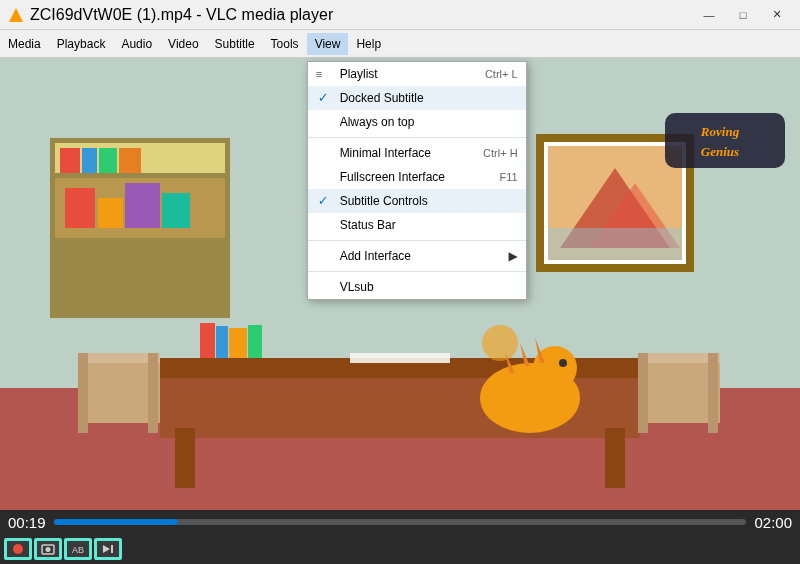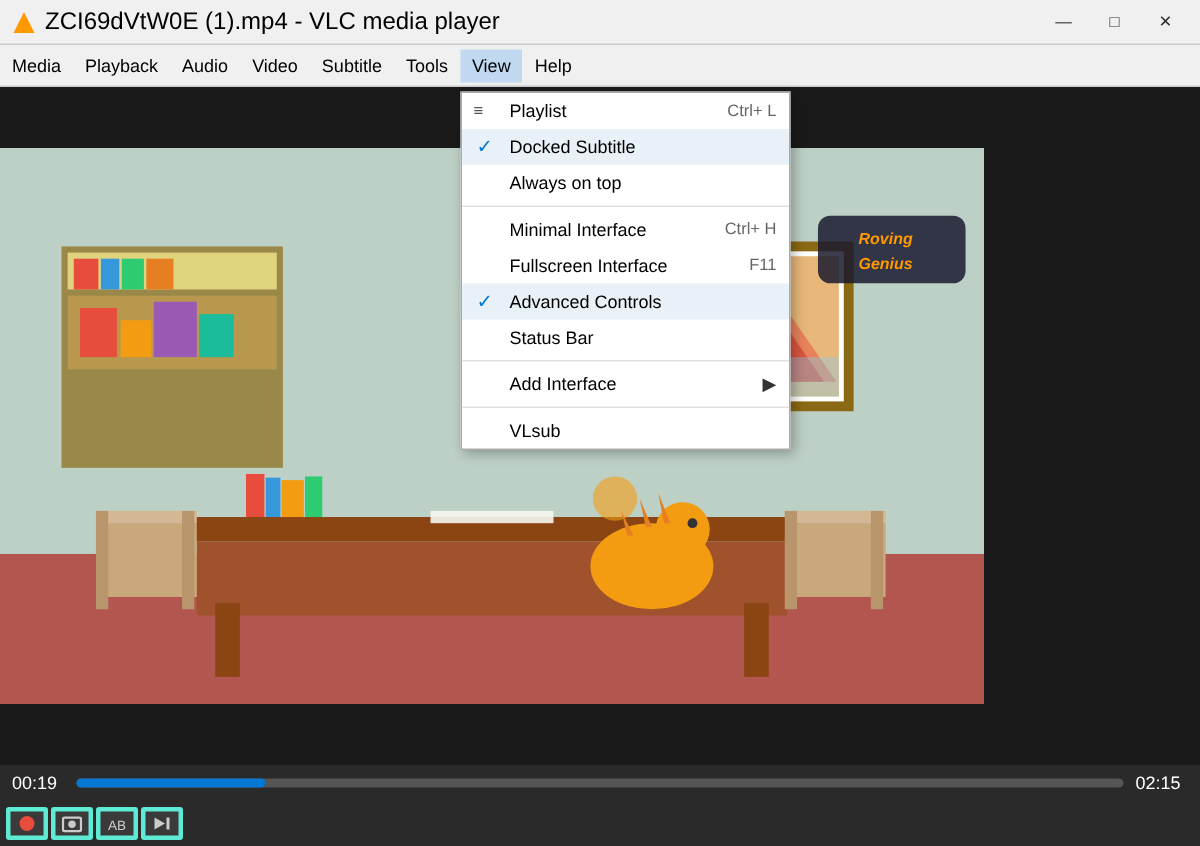--- a/index.html
+++ b/index.html
@@ -116,38 +116,39 @@
       background: #e0e0e0;
       margin: 3px 0;
     }
     .dropdown-item.checked-blue {
       background: #e8f0f8;
     }
 
     
     .video-area {
       position: relative;
-      width: 656px;
+      width: 800px;
       height: 452px;
       overflow: hidden;
       background: #1a1a1a;
+      font-family: Liberation Serif, serif;
     }
 
     
     .progress-area {
       background: #2a2a2a;
       height: 24px;
       display: flex;
       align-items: center;
       padding: 0 8px;
       gap: 8px;
     }
     .time-label {
       color: #fff;
-      font-size: 12px;
+      font-size: 15px;
       min-width: 35px;
     }
     .progress-track {
       flex: 1;
       height: 6px;
       background: #555;
       border-radius: 3px;
       position: relative;
       cursor: pointer;
     }
@@ -244,21 +245,21 @@
         <span class="shortcut">Ctrl+ H</span>
       </div>
 
       <div class="dropdown-item">
         <span>Fullscreen Interface</span>
         <span class="shortcut">F11</span>
       </div>
 
       <div class="dropdown-item checked-blue">
         <span class="check">✓</span>
-        <span>Advanced Controls</span>
+        <span>Subtitle Controls</span>
       </div>
 
       <div class="dropdown-item">
         <span>Status Bar</span>
       </div>
       <div class="dropdown-separator"></div>
 
       <div class="dropdown-item">
         <span>Add Interface</span>
         <span class="arrow">▶</span>
@@ -339,21 +340,21 @@
     <text x="720" y="78" font-size="13" font-weight="bold" fill="#f90" text-anchor="middle" font-style="italic">Roving</text>
     <text x="720" y="98" font-size="13" font-weight="bold" fill="#f90" text-anchor="middle" font-style="italic">Genius</text>
   </svg>
 </div>
 
 <div class="progress-area">
   <span class="time-label">00:19</span>
   <div class="progress-track">
     <div class="progress-fill" style="width: 18%;"></div>
   </div>
-  <span class="time-label">02:15</span>
+  <span class="time-label">02:00</span>
 </div>
 
 <div class="controls-area">
   <div class="controls-row">
 
     <div class="ctrl-btn" title="Record">
       <svg width="14" height="14" viewBox="0 0 14 14">
           <circle cx="7" cy="7" r="5" fill="#e74c3c"></circle>
         </svg>
     </div>

